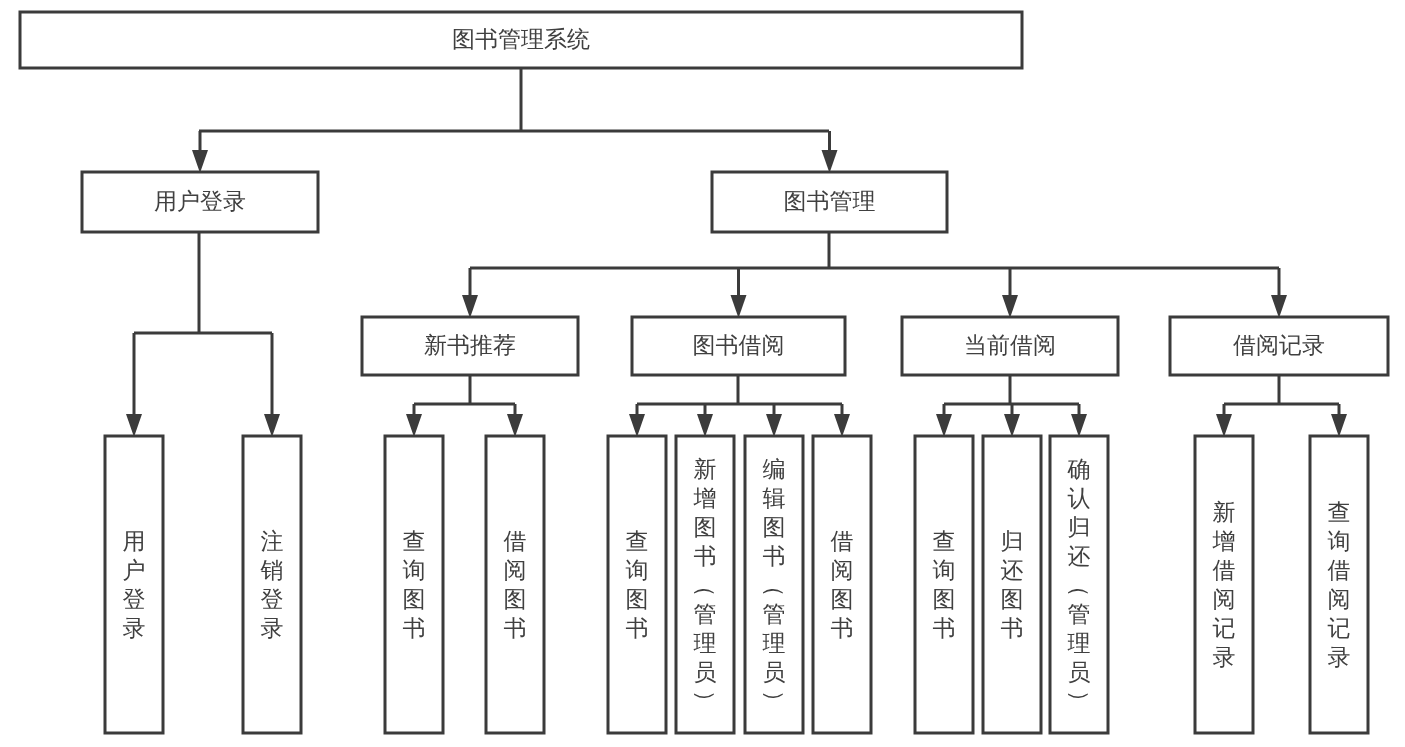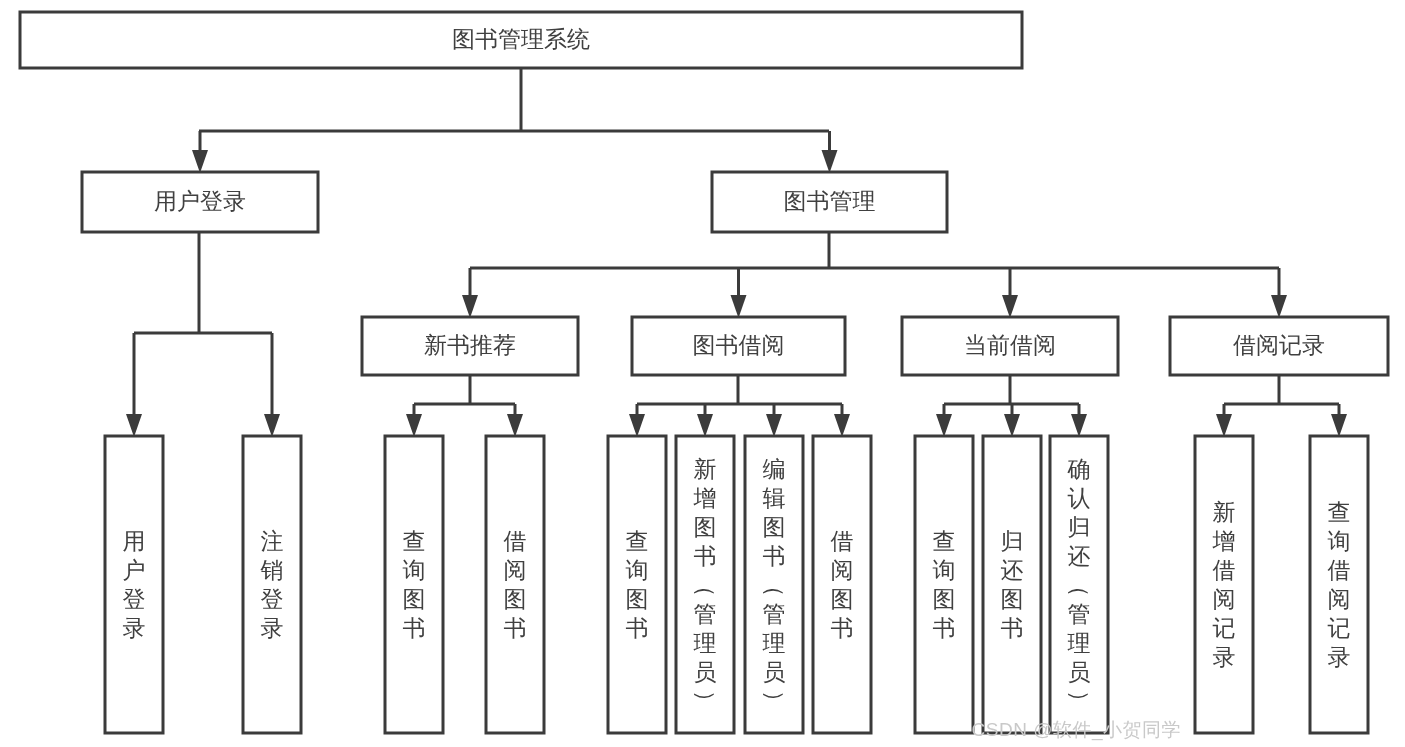--- a/index.html
+++ b/index.html
@@ -258,14 +258,13 @@
           <rect x="1310" y="436" width="58" height="297" class="node-rect"></rect>
           <text x="1339" y="520.12" class="node-label-v">查</text>
           <text x="1339" y="549.12" class="node-label-v">询</text>
           <text x="1339" y="578.12" class="node-label-v">借</text>
           <text x="1339" y="607.12" class="node-label-v">阅</text>
           <text x="1339" y="636.12" class="node-label-v">记</text>
           <text x="1339" y="665.12" class="node-label-v">录</text>
         </g>
       </g>
   </svg>
-  <div class="watermark">CSDN @软件_小贺同学</div>
 </div>
 
 </body></html>

